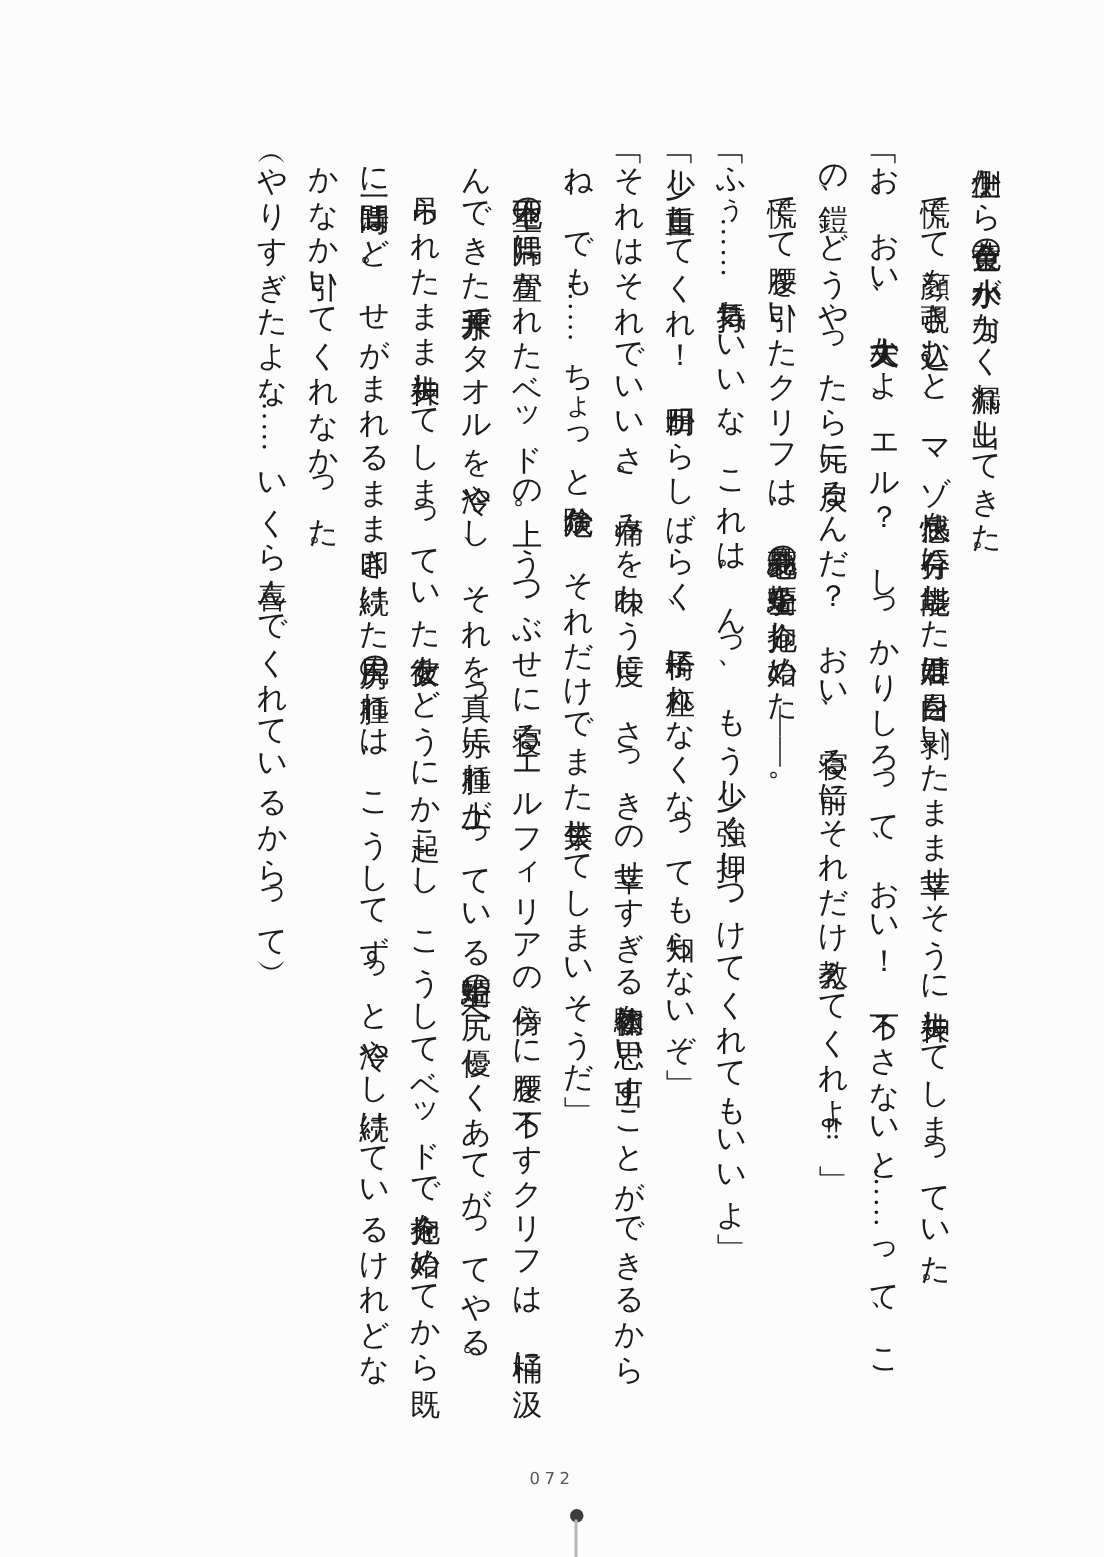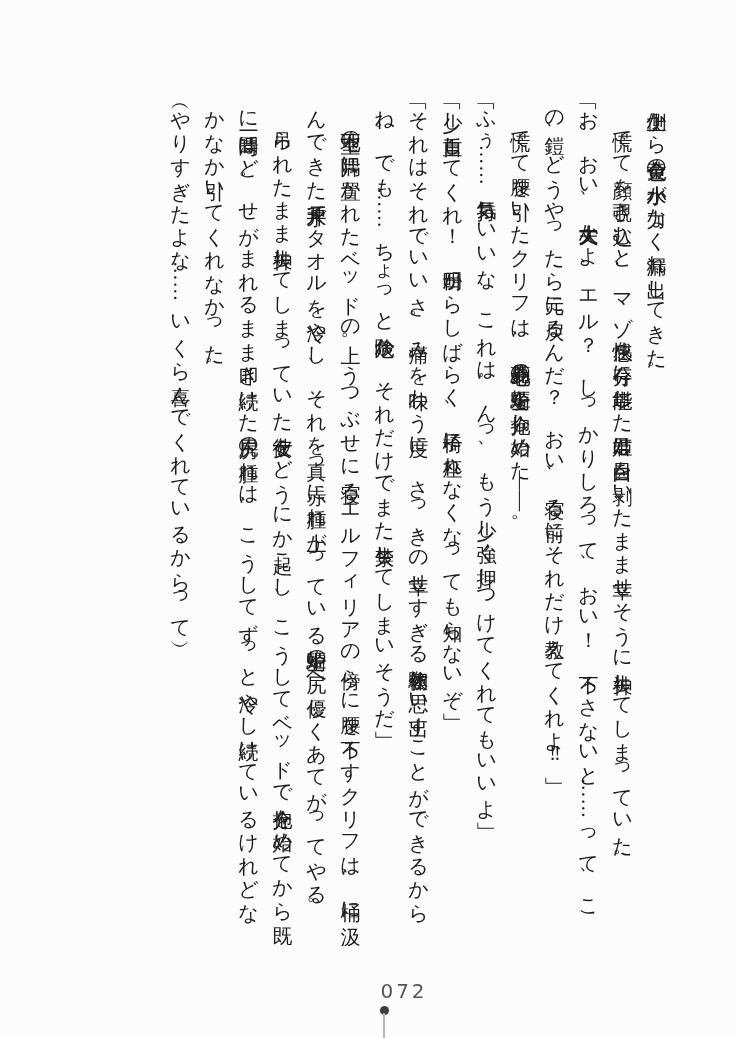--- a/index.html
+++ b/index.html
@@ -35,24 +35,24 @@
     margin: 0;
     padding: 0;
   }
   .para.indented {
     text-indent: 1em;
   }
   
   .page-number {
     position: absolute;
     top: 979px;
-    left: 404px;
+    left: 368px;
     transform: translateX(-50%);
     font-family: "DejaVu Sans", "Liberation Sans", sans-serif;
-    font-size: 20px;
+    font-size: 11px;
     letter-spacing: 3px;
     color: #565656;
   }
   .marker-dot {
     position: absolute;
     top: 1006px;
     left: 384px;
     width: 9px;
     height: 9px;
     margin-left: -4.5px;

